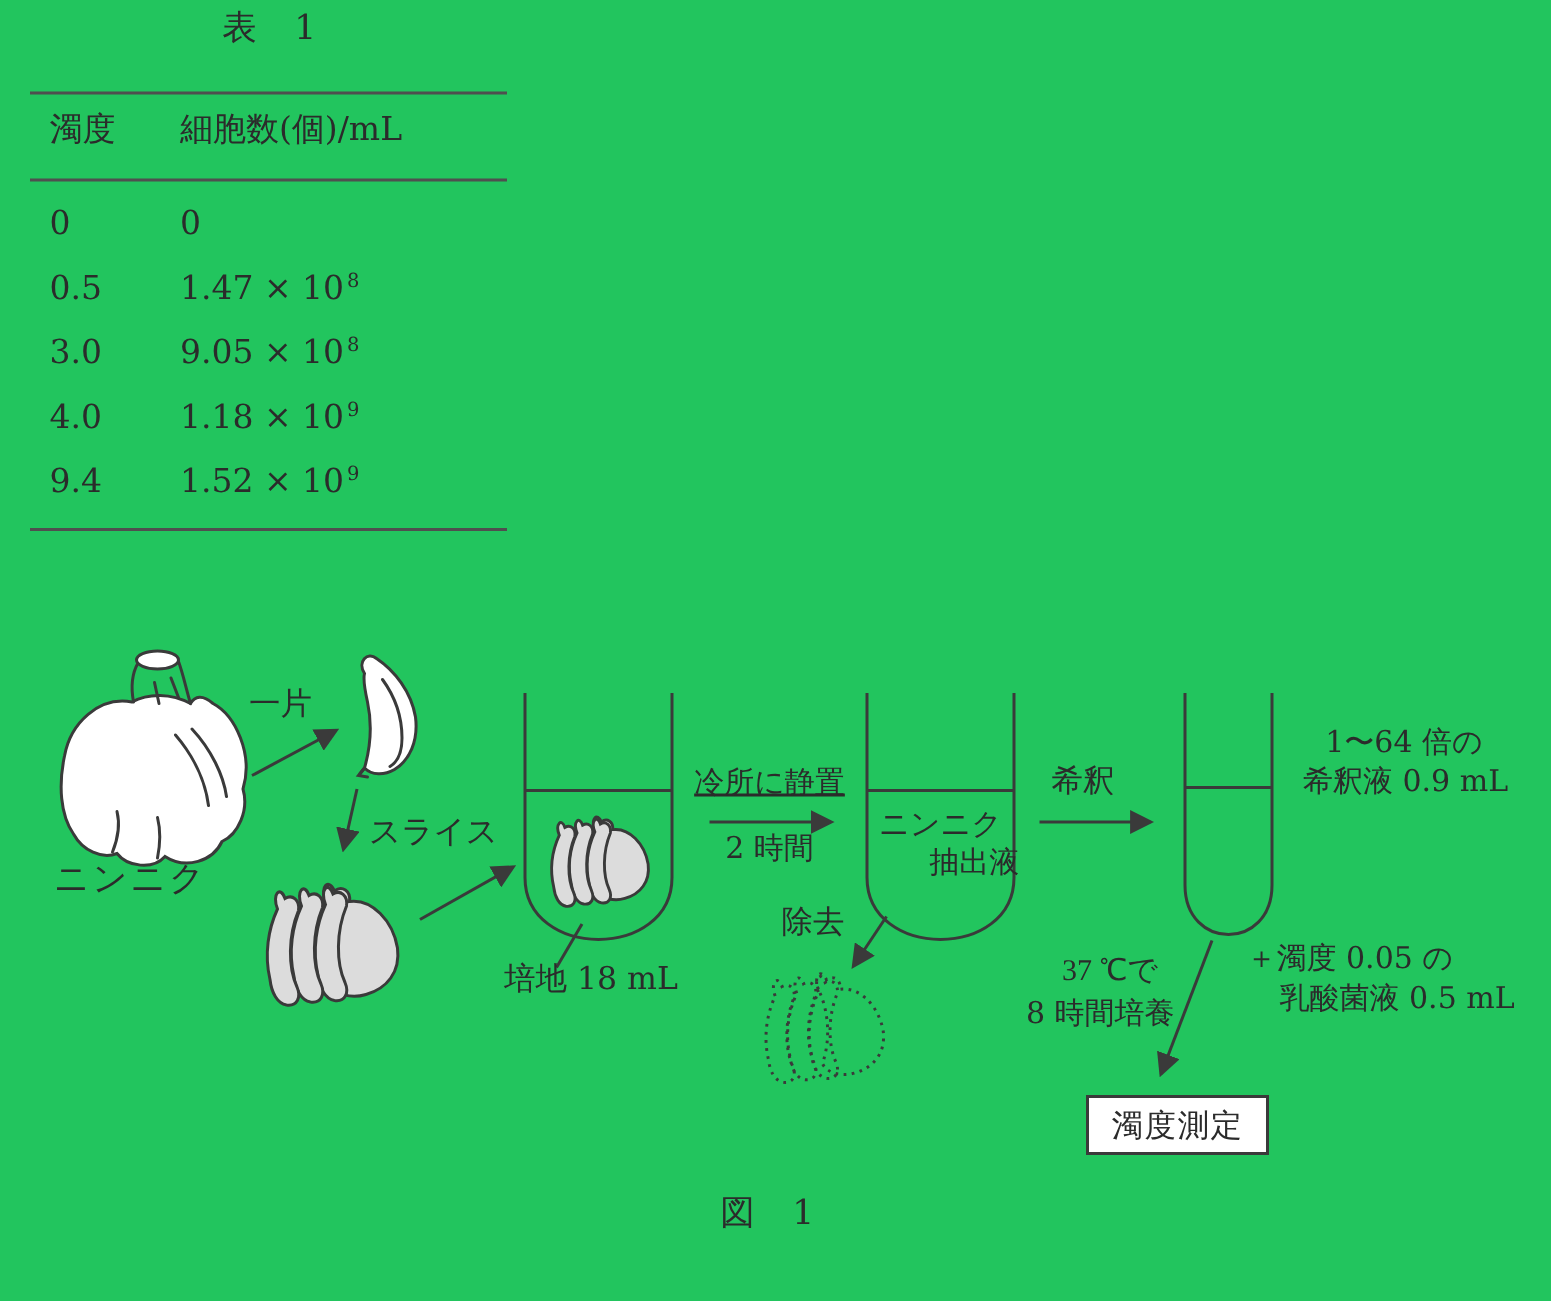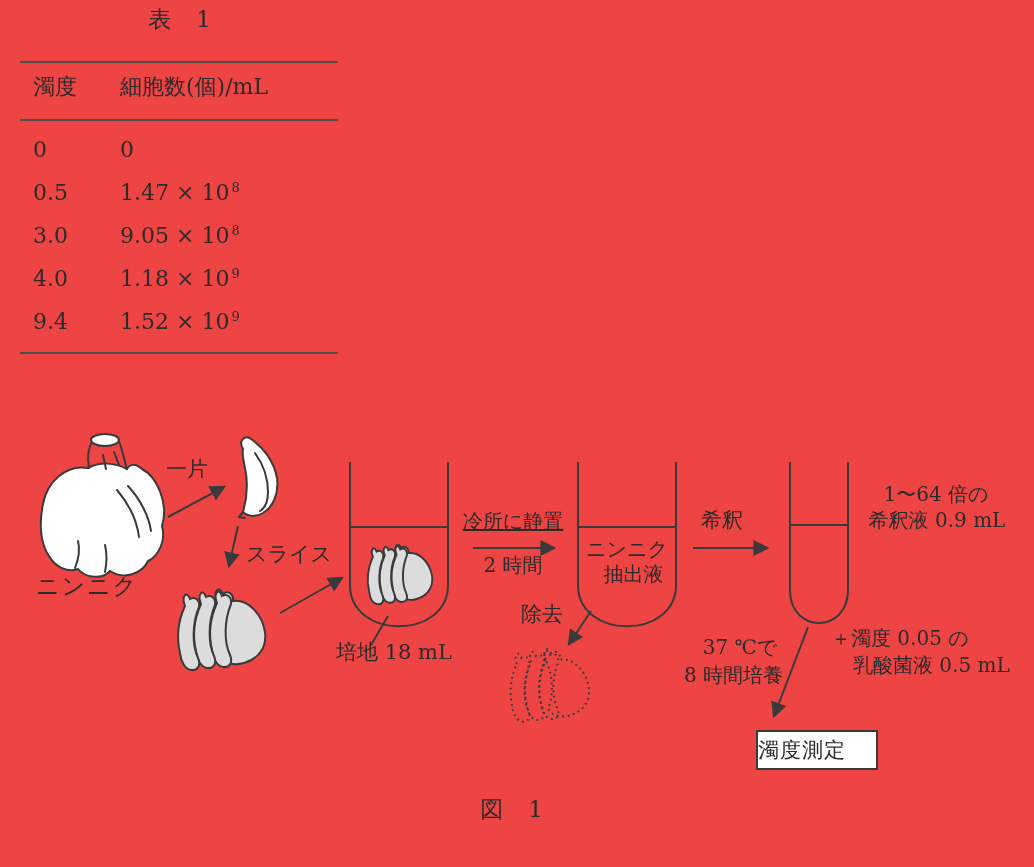--- a/index.html
+++ b/index.html
@@ -1,38 +1,38 @@
 <!DOCTYPE html>
 <html><head>
 <meta charset="utf-8">
 <style>
   html,body{margin:0;padding:0;background:#ffffff;}
   .page{
-    position:relative;width:1034px;height:867px;background:#ef4444;
+    position:relative;width:1034px;height:867px;background:#22c55e;
     font-family:"DejaVu Serif","Liberation Serif",serif;color:#2b2b2b;
     overflow:hidden;
   }
   .lbl{position:absolute;white-space:nowrap;font-size:20px;line-height:26px;}
   .ctr{text-align:center;}
   
   .tbl-title{left:20px;top:6px;width:320px;font-size:23px;text-align:center;letter-spacing:1px;}
   .hline{position:absolute;left:20px;width:318px;height:2px;background:#4f4f4f;}
   .th1{left:33px;top:74px;font-size:22px;}
   .th2{left:120px;top:74px;font-size:22px;}
   .trow{position:absolute;left:20px;width:330px;height:32px;font-size:22px;}
   .trow .c1{position:absolute;left:13px;}
   .trow .c2{position:absolute;left:100px;}
   .trow sup{font-size:13px;margin-left:2px;}
   
   svg{position:absolute;left:0;top:0;}
   .fig-caption{left:437px;top:796px;width:150px;font-size:23px;text-align:center;letter-spacing:1px;}
   .measure-box{
     position:absolute;left:724px;top:730px;width:118px;height:36px;
-    border:2px solid #3a3a3a;font-size:21px;display:flex;align-items:center;justify-content:flex-start;
-    letter-spacing:1px;background:#fff;margin-left:32px;
+    border:2px solid #3a3a3a;font-size:21px;display:flex;align-items:center;justify-content:center;
+    letter-spacing:1px;background:#fff;
   }
 </style>
 </head>
 <body>
 
 <div class="page">
 
   <div class="lbl tbl-title">表　1</div>
 
   <div class="hline" style="top:61px"></div>
@@ -129,32 +129,32 @@
 
   <div class="lbl" style="left:166px;top:456px;font-size:21px;">一片</div>
   <div class="lbl" style="left:36px;top:573px;font-size:23px;letter-spacing:2px;">ニンニク</div>
   <div class="lbl" style="left:246px;top:541px;font-size:21px;">スライス</div>
   <div class="lbl" style="left:336px;top:639px;font-size:21px;">培地 18 mL</div>
 
   <div class="lbl ctr" style="left:452px;top:508px;width:122px;text-decoration:underline;">冷所に静置</div>
   <div class="lbl ctr" style="left:452px;top:552px;width:122px;">2 時間</div>
 
   <div class="lbl ctr" style="left:577px;top:536px;width:100px;">ニンニク</div>
-  <div class="lbl ctr" style="left:577px;top:561px;width:113px;">抽出液</div>
+  <div class="lbl ctr" style="left:577px;top:561px;width:113px;padding-left:16px;">抽出液</div>
 
   <div class="lbl" style="left:521px;top:601px;font-size:21px;">除去</div>
   <div class="lbl" style="left:701px;top:507px;font-size:21px;">希釈</div>
 
   <div class="lbl ctr" style="left:860px;top:481px;width:152px;">1〜64 倍の</div>
   <div class="lbl ctr" style="left:856px;top:507px;width:162px;">希釈液 0.9 mL</div>
 
   <div class="lbl" style="left:831px;top:625px;">＋濁度 0.05 の</div>
   <div class="lbl" style="left:853px;top:652px;">乳酸菌液 0.5 mL</div>
 
-  <div class="lbl ctr" style="left:690px;top:634px;width:100px;">37 ℃で</div>
+  <div class="lbl ctr" style="left:690px;top:634px;width:100px;font-family:Liberation Serif, serif;">37 ℃で</div>
   <div class="lbl" style="left:684px;top:662px;">8 時間培養</div>
 
   <div class="measure-box">
     <span>濁度測定</span>
   </div>
 
   <div class="lbl fig-caption">図　1</div>
 
 </div>
 

